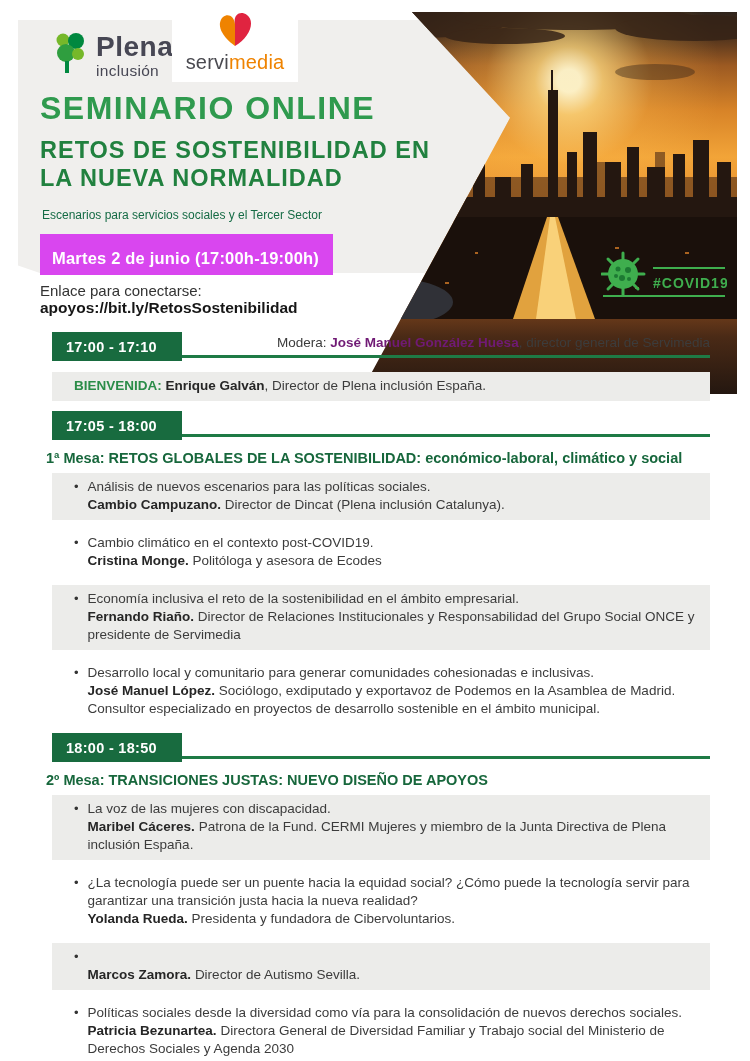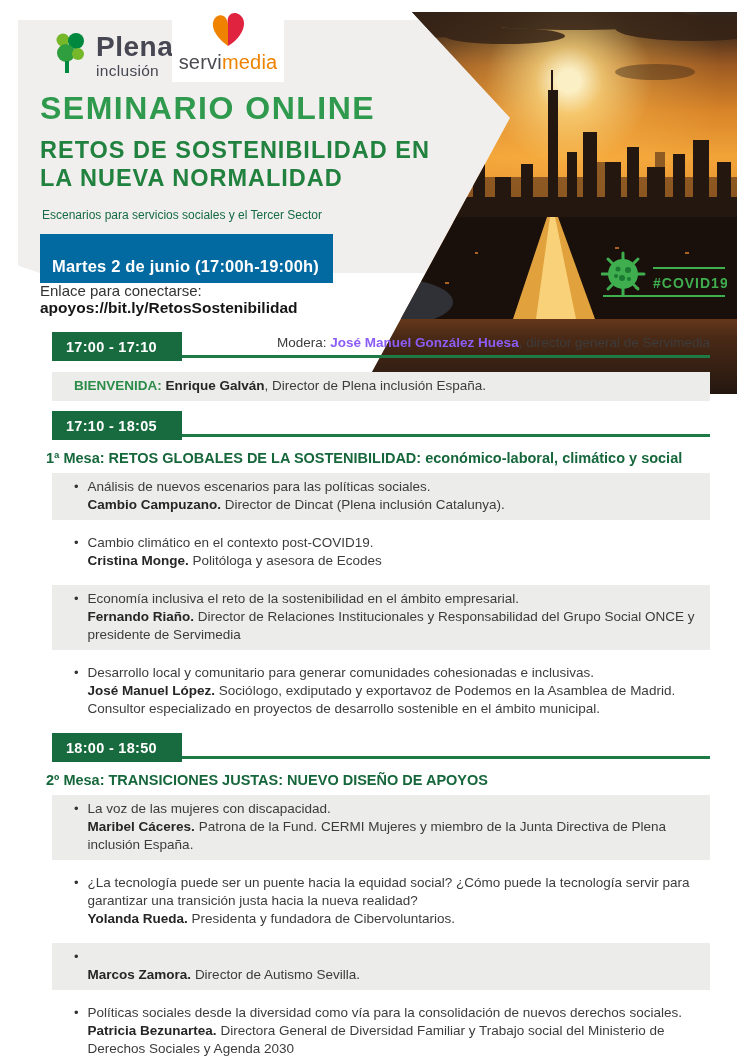--- a/index.html
+++ b/index.html
@@ -14,44 +14,44 @@
          background:
            radial-gradient(circle at 56% 18%, rgba(255,246,205,.95) 0 3%, rgba(255,220,130,.75) 9%, rgba(255,190,80,.25) 22%, rgba(255,190,80,0) 40%),
            linear-gradient(180deg,#2f241c 0%,#54351d 7%,#9c5a22 14%,#d88428 26%,#f2a438 38%,#e89030 50%,#c36f26 62%,#8a4a1e 74%,#4a2a16 85%,#241710 100%);}
   .photo svg{position:absolute;left:0;top:0;}
   .covid-badge{position:absolute;left:246px;top:236px;}
 
   .logo-plena{position:absolute;left:55px;top:28px;display:flex;align-items:center;gap:11px;}
   .logo-plena .ptxt{line-height:1;margin-top:5px;}
   .logo-plena .p1{font-size:28px;font-weight:bold;color:#474754;letter-spacing:.5px;}
   .logo-plena .p2{font-size:15.5px;color:#474754;margin-top:2px;letter-spacing:.3px;}
-  .logo-servi{position:absolute;left:172px;top:8px;width:112px;height:74px;background:#ffffff;
+  .logo-servi{position:absolute;left:172px;top:8px;width:126px;height:74px;background:#ffffff;
               display:flex;flex-direction:column;align-items:center;justify-content:flex-start;padding-top:4px;box-sizing:border-box;}
   .logo-servi .stxt{font-size:20px;line-height:1;margin-top:2px;letter-spacing:.2px;}
   .logo-servi .s1{color:#4a4a50;} .logo-servi .s2{color:#ef8300;}
 
   .h1{position:absolute;left:40px;top:92px;font-size:32px;font-weight:800;color:#2f9a4e;
       letter-spacing:1.5px;line-height:1;}
   .h2{position:absolute;left:40px;top:136px;font-size:23.5px;font-weight:800;color:#21813f;
       letter-spacing:1px;line-height:28px;}
   .tagline{position:absolute;left:42px;top:208px;font-size:12px;color:#156b45;}
-  .datebox{position:absolute;left:40px;top:234px;background:#0369a1;color:#fff;font-weight:bold;
-           font-size:16.5px;padding:23px 14px 7px 12px;letter-spacing:.2px;}
+  .datebox{position:absolute;left:40px;top:234px;background:#d946ef;color:#fff;font-weight:bold;
+           font-size:16.5px;padding:15px 14px 7px 12px;letter-spacing:.2px;}
   .linklabel{position:absolute;left:40px;top:282px;font-size:15px;color:#333;}
   .linkurl{position:absolute;left:40px;top:299px;font-size:15.5px;font-weight:bold;color:#161616;text-decoration:none;}
 
   
   .content{position:absolute;left:40px;top:332px;width:670px;}
   .shead{position:relative;height:30px;}
   .tbox{position:absolute;left:12px;top:0;width:130px;height:29px;background:#186b3f;color:#fff;
         font-weight:bold;font-size:14.5px;display:flex;align-items:center;padding-left:14px;
         box-sizing:border-box;letter-spacing:.3px;}
   .rule{position:absolute;left:140px;right:0;bottom:4px;height:3px;background:#1e7a45;}
   .moder{position:absolute;right:0;top:3px;font-size:13.5px;color:#3c3c3c;}
-  .moder b{color:#8b5cf6;}
+  .moder b{color:#701a75;}
 
   .mesa{margin:9px 0 7px 6px;font-size:14.5px;font-weight:bold;color:#17673c;}
   .itm{display:flex;gap:9px;margin:0 0 9px 12px;padding:5px 10px 6px 22px;
        font-size:13.5px;line-height:18px;color:#3c3c3c;}
   .itm.gray{background:#ececea;}
   .blt{flex:0 0 auto;font-size:13px;line-height:18px;color:#333;}
   .itm b{color:#262626;}
   .welcome{margin-top:10px;}
   .welcome .lead{color:#2a8c48;font-weight:bold;}
   .mt10{margin-top:10px;} .mt6{margin-top:6px;}
@@ -196,21 +196,21 @@
     </div>
     <div class="itm gray welcome">
       <div class="txt">
         <span class="lead">BIENVENIDA:</span>
         <b>Enrique Galván</b><span>,  Director de Plena inclusión España.</span>
       </div>
     </div>
 
     <div class="shead mt10">
       <div class="rule"></div>
-      <div class="tbox">17:10 - 18:05</div>
+      <div class="tbox">17:05 - 18:00</div>
     </div>
     <div class="mesa">1ª Mesa: RETOS GLOBALES DE LA SOSTENIBILIDAD: económico-laboral, climático y social</div>
 
     <div class="itm gray">
       <span class="blt">•</span>
       <div class="txt"><span>Análisis de nuevos escenarios para las políticas sociales.</span><br>
         <b>Cambio Campuzano.</b> <span>Director de Dincat (Plena inclusión Catalunya).</span></div>
     </div>
     <div class="itm">
       <span class="blt">•</span>

